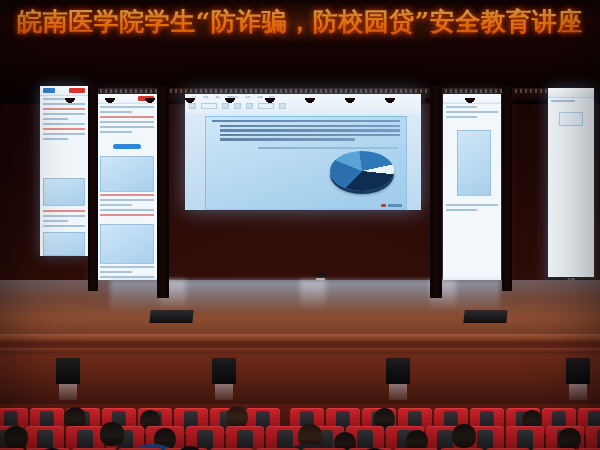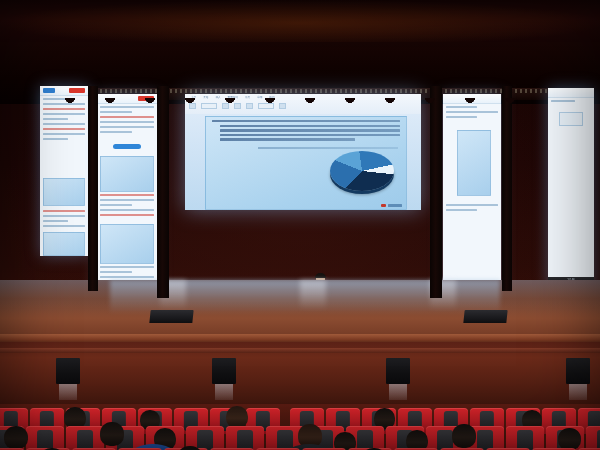--- a/index.html
+++ b/index.html
@@ -331,20 +331,21 @@
     box-shadow:inset 0 0 70px rgba(0,0,0,.55);
   }
 </style>
 </head>
 <body>
 
 <div id="stage-photo">
 
   <div class="banner">
     <div class="banner-glow"></div>
+    <div class="banner-text">皖南医学院学生“防诈骗，防校园贷”安全教育讲座</div>
   </div>
 
   <div class="hall">
 
     <div class="proscenium"></div>
     <div class="valance"></div>
     <div class="scallop"></div>
 
     <div class="screen vpanel" style="left:40px;top:44px;width:48px;height:170px;">
       <div class="vp-head">

